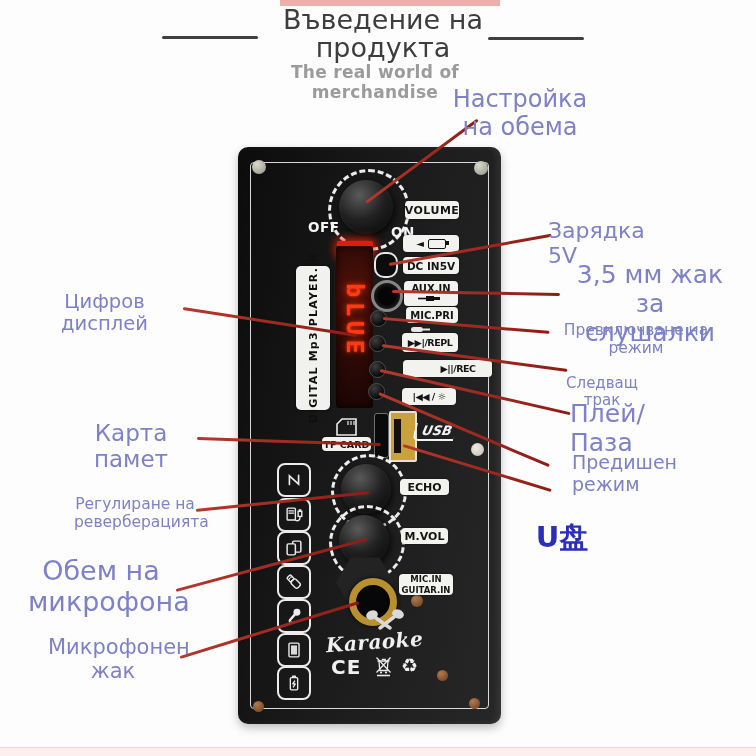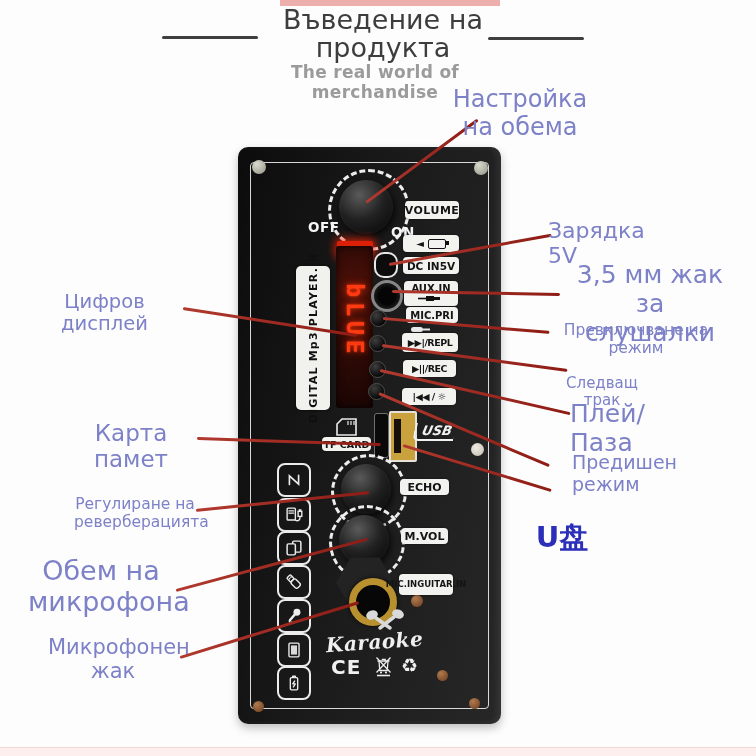--- a/index.html
+++ b/index.html
@@ -126,21 +126,21 @@
         <rect x="9" y="2" width="8" height="5" fill="#111"></rect>
         <rect x="17" y="3" width="6" height="3" fill="#111"></rect>
       </svg>
     </div>
     <div class="wbox" style="left:168px;top:160px;width:52px;height:16px;font-size:10px;">MIC.PRI</div>
     <svg style="position:absolute;left:172px;top:178px;" width="22" height="9" viewBox="0 0 22 9">
       <rect x="1" y="2" width="12" height="5" rx="2.5" fill="#e8e8e8"></rect>
         <path d="M13 4.5h7" stroke="#e8e8e8" stroke-width="2"></path>
     </svg>
     <div class="wbox mediatxt" style="left:164px;top:186px;width:56px;height:19px;">▶▶|/REPL</div>
-    <div class="wbox mediatxt" style="left:165px;top:213px;width:53px;height:17px;">▶||/REC</div>
+    <div class="wbox mediatxt" style="left:165px;top:213px;width:68px;height:17px;padding-left:21px;">▶||/REC</div>
     <div class="wbox mediatxt" style="left:164px;top:241px;width:54px;height:17px;">|◀◀ / ☼</div>
 
     <svg style="position:absolute;left:96px;top:269px;" width="26" height="22" viewBox="0 0 26 22">
       <path d="M3 8l5-5h14v16H3z" fill="none" stroke="#ececec" stroke-width="1.6"></path>
       <path d="M17 5v4M14 5v4M20 5v4" stroke="#ececec" stroke-width="1.2"></path>
     </svg>
     <div class="wbox" style="left:84px;top:290px;width:49px;height:14px;font-size:9.5px;">TF CARD</div>
     <div class="tfslot"></div>
     <div class="gold-usb">
         <div class="tongue"></div>
@@ -149,21 +149,21 @@
 
     <div class="ring" style="left:93px;top:307px;width:70px;height:70px;"></div>
     <div class="knob" style="left:103px;top:317px;width:50px;height:50px;"></div>
     <div class="wbox" style="left:162px;top:332px;width:49px;height:16px;font-size:11px;">ECHO</div>
     <div class="ring" style="left:91px;top:358px;width:70px;height:70px;"></div>
     <div class="knob" style="left:101px;top:368px;width:50px;height:50px;"></div>
     <div class="wbox" style="left:163px;top:381px;width:47px;height:16px;font-size:11px;">M.VOL</div>
 
     <div class="hexnut"></div>
     <div class="goldring"></div>
-    <div class="wbox" style="left:161px;top:427px;width:54px;height:21px;font-size:8.5px;flex-direction:row;line-height:1.2;">
+    <div class="wbox" style="left:161px;top:427px;width:54px;height:21px;font-size:8.5px;flex-direction:column;line-height:1.2;">
       <span>MIC.IN</span>
       <span>GUITAR.IN</span>
     </div>
 
     <div class="iconsq" style="top:316px;">
       <svg width="22" height="22" viewBox="0 0 24 24" fill="none" stroke="#ececec" stroke-width="1.8" stroke-linecap="round">
           <path d="M7 17V7.5l10 9V7"></path>
         </svg>
     </div>
     <div class="iconsq" style="top:351px;">

